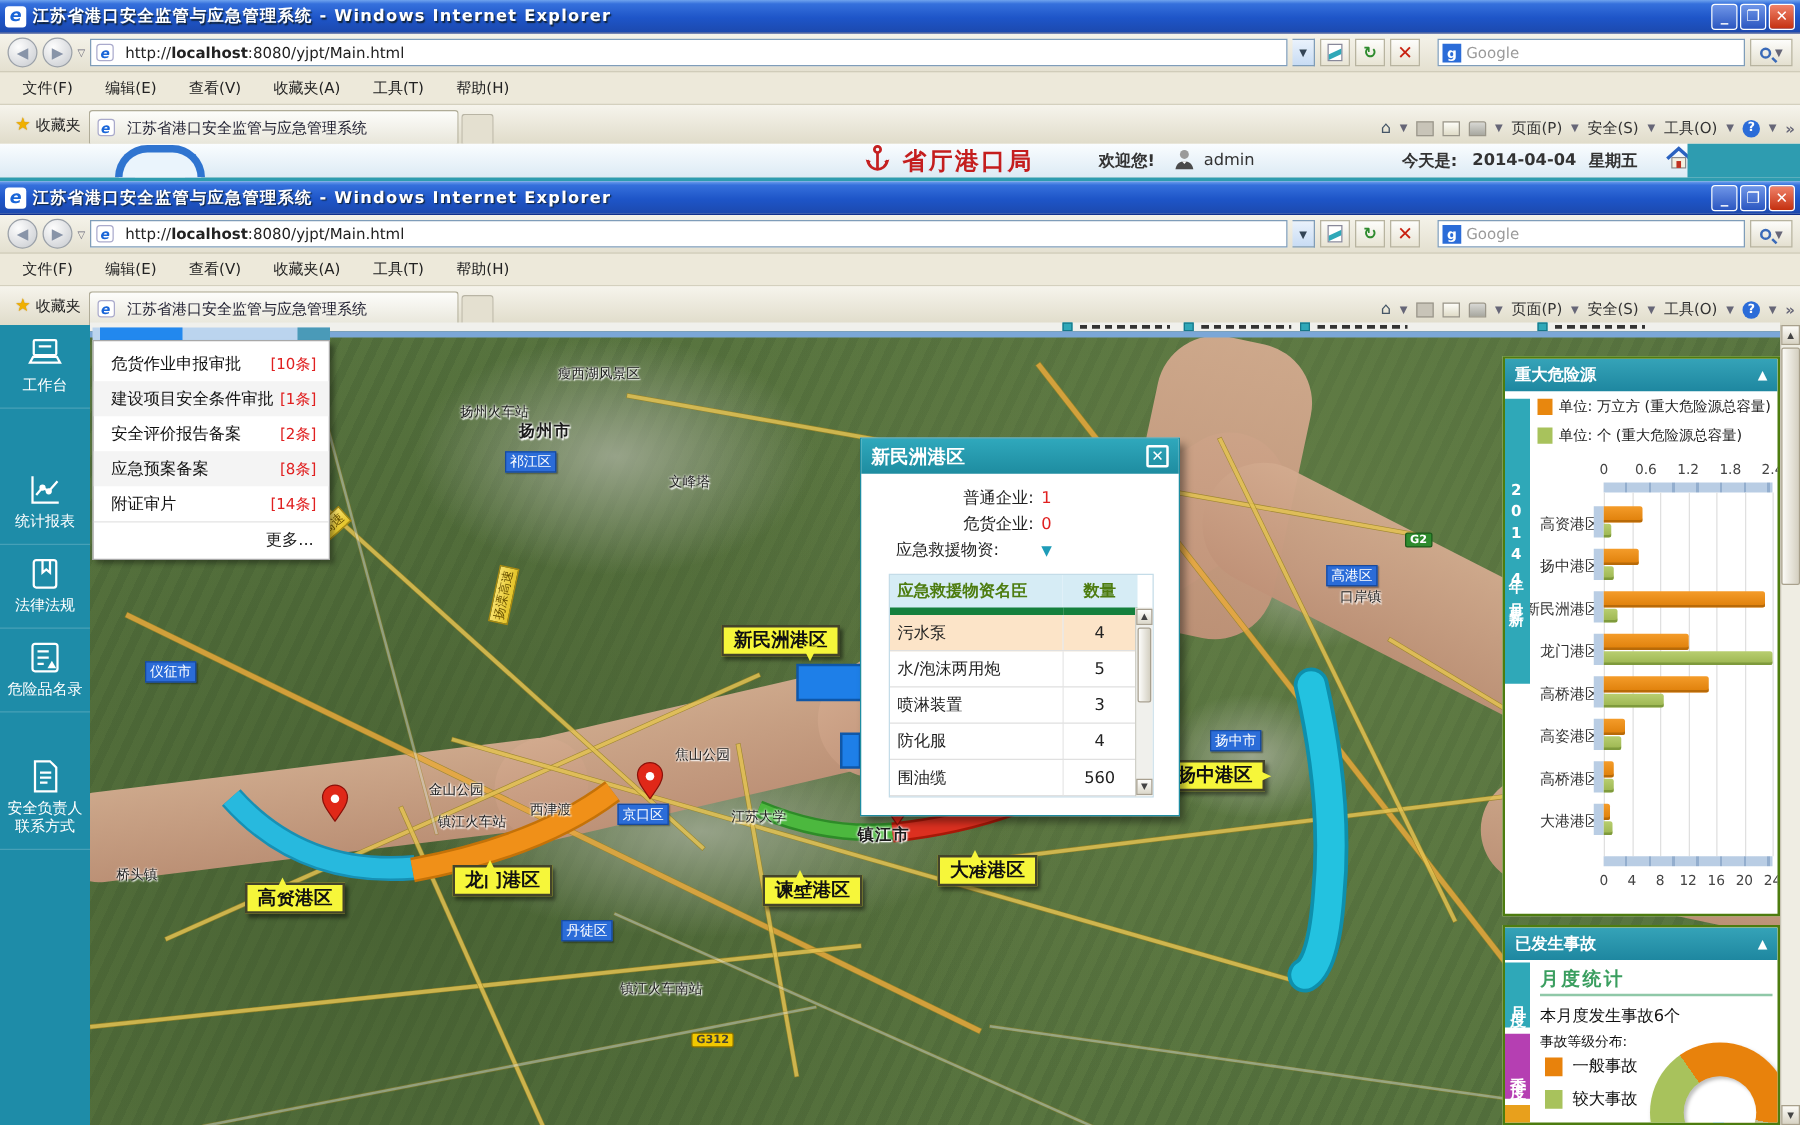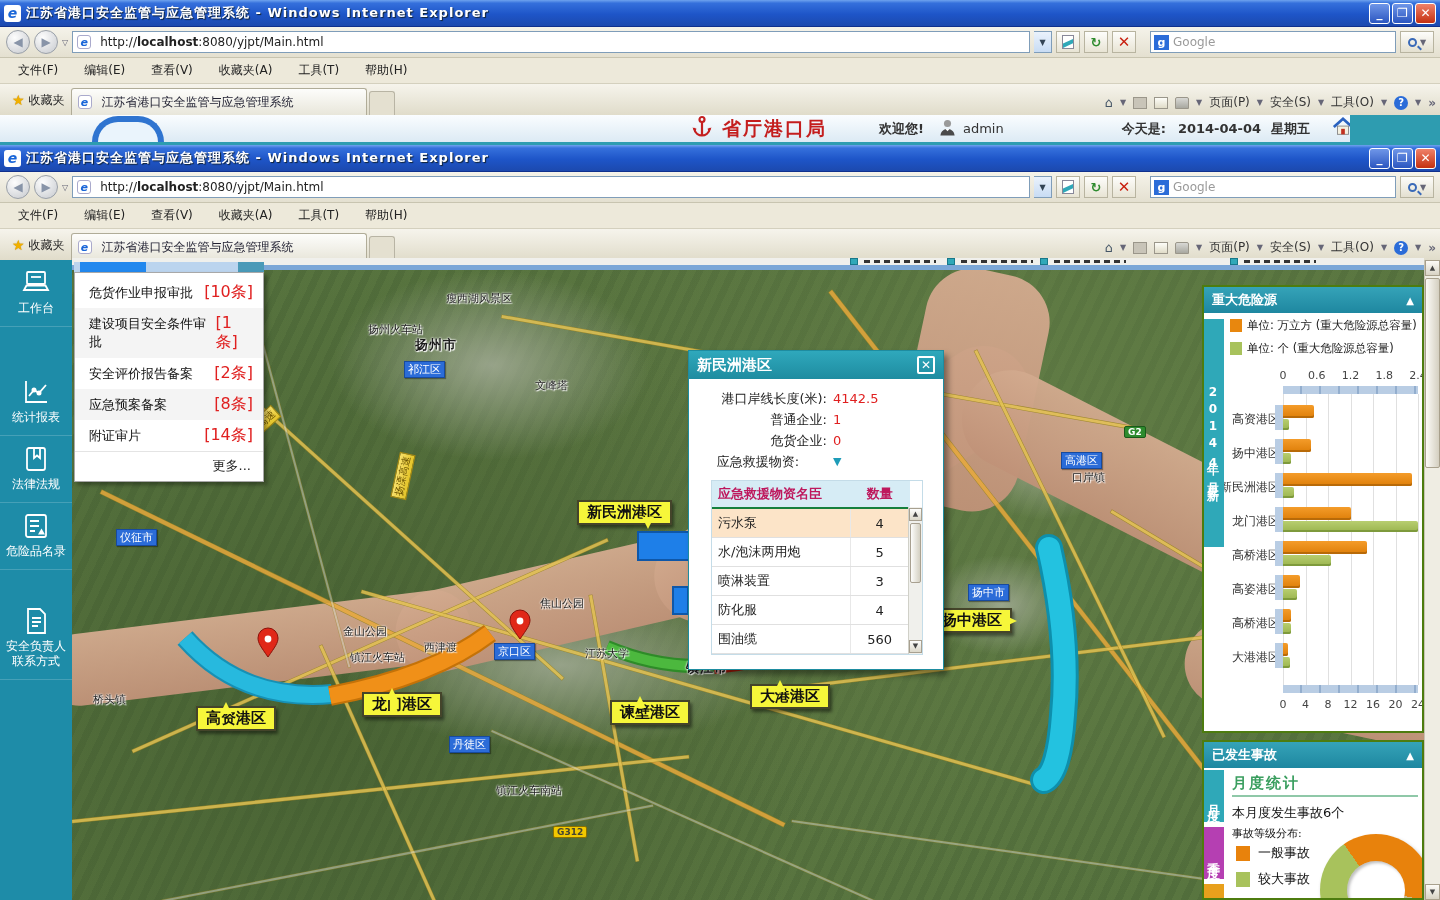--- a/index.html
+++ b/index.html
@@ -120,39 +120,39 @@
 
   
   #ws-head{left:74px;top:262px;width:190px;height:10px;z-index:11;background:#BBD4EE;}
   #ws-head .hot{position:absolute;left:6px;top:0;width:66px;height:10px;background:#2288EE;}
   #ws-head .side{position:absolute;right:0;top:0;width:26px;height:10px;background:#4A9AB8;}
   #ws-menu{left:74px;top:272px;width:190px;z-index:11;background:#fff;border:1px solid #A8A8A8;
     box-shadow:3px 3px 4px rgba(0,0,0,.35);padding:4px 0;}
   .ws-item{display:flex;justify-content:space-between;align-items:center;padding:5px 10px 5px 14px;
     font-size:13px;color:#111;cursor:pointer;}
   .ws-item:nth-child(even){background:#F4F4F4;}
-  .ws-item .cnt{color:#E02020;font-size:16px;}
+  .ws-item .cnt{color:#E02020;font-size:12px;}
   .ws-more{text-align:right;padding:5px 12px 2px;font-size:13px;color:#222;border-top:1px solid #E4E4E4;cursor:pointer;}
 
   
   #popup{left:688px;top:350px;width:256px;z-index:12;background:#fff;border:1px solid #1E8CA0;
     box-shadow:4px 5px 6px rgba(0,0,0,.4);}
   #popup-head{height:28px;background:linear-gradient(#2FA8BC,#1E8CA0);display:flex;align-items:center;
     justify-content:space-between;padding:0 8px;color:#fff;font-weight:bold;font-size:15px;}
   #popup-close{width:18px;height:18px;border:2px solid #fff;border-radius:2px;color:#fff;font-size:12px;
     line-height:14px;text-align:center;cursor:pointer;font-weight:bold;}
   .pp-field{display:flex;align-items:center;font-size:13px;line-height:21px;}
   .pp-field .fl{width:138px;text-align:right;color:#222;}
   .pp-field .fv{color:#E02020;margin-left:6px;}
   #pp-mat{display:flex;align-items:center;font-size:13px;line-height:21px;}
   #pp-mat .fl{width:138px;text-align:center;}
   #pp-mat .tri{color:#1E9CB8;font-size:11px;margin-left:6px;}
   #pp-table{margin:8px 12px 14px 22px;border:1px solid #C4DCE8;position:relative;width:212px;}
   #pp-table table{border-collapse:collapse;width:198px;font-size:13px;}
-  #pp-table th{background:#D6ECF5;color:#be185d;font-size:13px;padding:4px 6px;border-bottom:2px solid #15803d;text-align:left;}
+  #pp-table th{background:#D6ECF5;color:#4d7c0f;font-size:13px;padding:4px 6px;border-bottom:6px solid #15803d;text-align:left;}
   #pp-table th.q{text-align:center;}
   #pp-table td{padding:5px 6px;border-bottom:1px solid #E0E0E0;border-right:1px solid #E8E8E8;color:#222;}
   #pp-table td.q{text-align:center;}
   #pp-table tr.hl td{background:#FCE4C8;}
   #pp-scroll{position:absolute;right:0;top:26px;bottom:0;width:14px;background:#F0F0EC;border-left:1px solid #D0D0C8;}
   #pp-scroll .a{position:absolute;left:0;width:13px;height:13px;background:linear-gradient(#FDFDFB,#DCD8CA);
     border:1px solid #A8A090;font-size:7px;text-align:center;line-height:11px;color:#444;}
   #pp-scroll .thumb{position:absolute;left:1px;top:16px;width:11px;height:60px;background:linear-gradient(90deg,#FDFDFB,#D4D0C2);
     border:1px solid #A8A090;border-radius:2px;}
 
@@ -566,24 +566,20 @@
     <div class="ws-more">更多...</div>
   </div>
 
   <div id="popup" class="abs">
     <div id="popup-head">
       <span>新民洲港区</span>
       <span id="popup-close">✕</span>
     </div>
     <div style="padding:9px 0 0 0" id="pp-fields">
         <div class="pp-field">
-          <span class="fl">港口岸线长度(米):</span>
-          <span class="fv">4142.5</span>
-        </div>
-        <div class="pp-field">
           <span class="fl">普通企业:</span>
           <span class="fv">1</span>
         </div>
         <div class="pp-field">
           <span class="fl">危货企业:</span>
           <span class="fv">0</span>
         </div>
       </div>
     <div id="pp-mat">
       <span class="fl">应急救援物资:</span>

